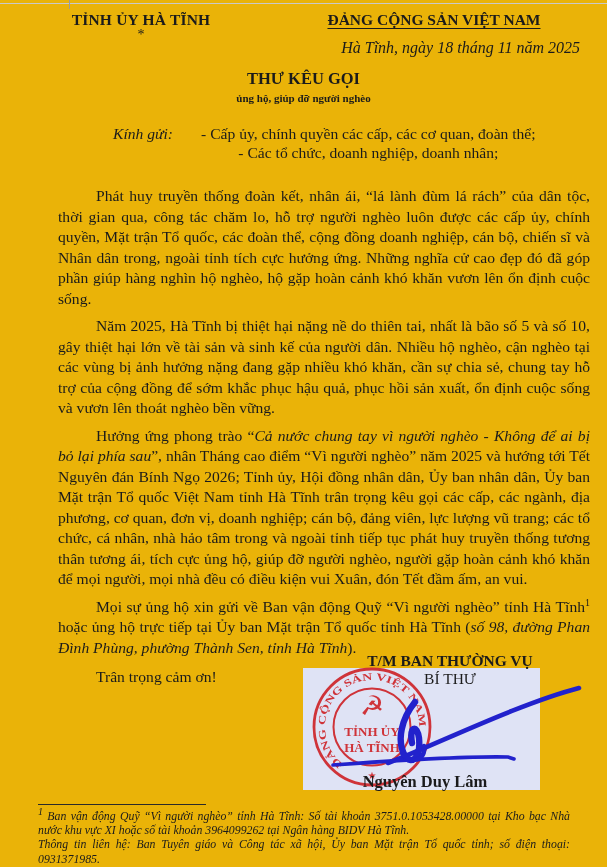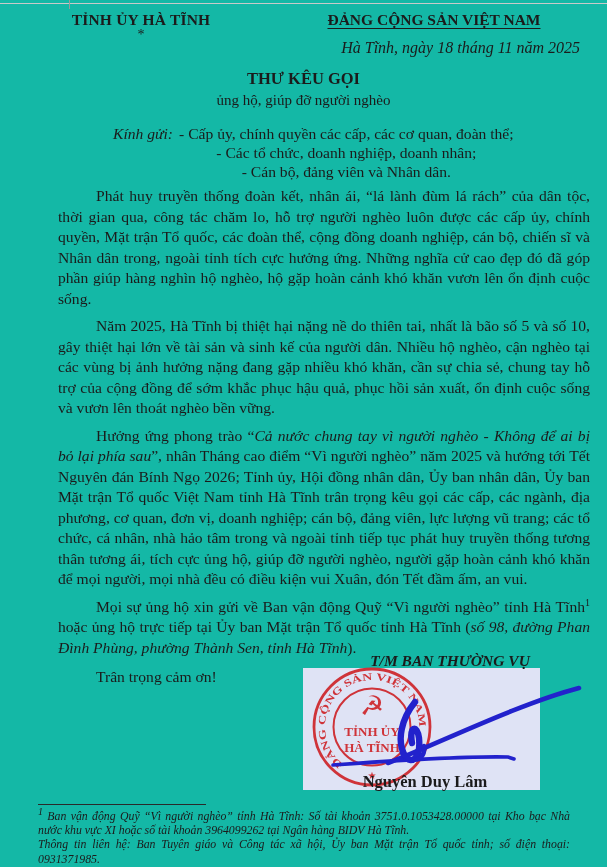--- a/index.html
+++ b/index.html
@@ -1,50 +1,50 @@
 <!DOCTYPE html>
 <html lang="vi"><head>
 <meta charset="utf-8">
 <style>
   * { margin:0; padding:0; box-sizing:border-box; }
   html,body { background:#ffffff; }
   .page {
-    position:relative; width:607px; height:867px; background:#14b8a6;
+    position:relative; width:607px; height:867px; background:#eab308;
     font-family:"Liberation Serif", serif; color:#1b1b1b; overflow:hidden;
   }
   .top-line { position:absolute; top:3px; left:0; width:607px; height:1px; background:#c9c9c9; }
   .ruler-tick { position:absolute; top:0; left:69px; width:1px; height:9px; background:#9a9a9a; }
 
   
   .hdr-left { position:absolute; top:11px; left:36px; width:210px; text-align:center; }
   .org-name { font-weight:bold; font-size:15.5px; letter-spacing:.2px; }
   .org-star { font-size:14px; line-height:12px; }
   .hdr-right { position:absolute; top:11px; left:288px; width:292px; text-align:center; }
   .party-name { font-weight:bold; font-size:15.5px; text-decoration:underline; text-underline-offset:3px; }
   .date-line { margin-top:10px; font-style:italic; font-size:16px;text-align:right; }
 
   
   .title-block { position:absolute; top:69px; left:0; width:607px; text-align:center; }
   .title-main { font-weight:bold; font-size:16.5px; }
-  .title-sub  { font-weight:normal; font-size:15px; margin-top:3px; }
+  .title-sub  { font-weight:bold; font-size:11px; margin-top:3px; }
 
   
-  .salutation { position:absolute; top:124px; left:113px; display:flex; gap:6px; font-size:15.6px; }
+  .salutation { position:absolute; top:124px; left:113px; display:flex; gap:28px; font-size:15.6px; }
   .salutation-label { font-style:italic; padding-top:1px; }
   .recipient-line { line-height:19px;text-align:center; }
 
   
   .body-block { position:absolute; top:186px; left:38px; width:532px; font-size:15.6px; line-height:20.5px; text-align:justify;margin-left:20px; }
   .para { text-indent:38px; margin-bottom:7px; }
   .closing { text-indent:38px; margin-top:9px; text-align:left; }
   .fnref { font-size:10px; vertical-align:super; line-height:0; }
 
   
   .sig-block { position:absolute; top:650px; left:0; width:607px; height:152px; }
-  .sig-authority { position:absolute; top:2px; left:345px; width:210px; text-align:center; font-weight:bold; font-size:15.5px; z-index:2;font-style:italic; }
+  .sig-authority { position:absolute; top:2px; left:345px; width:210px; text-align:center; font-weight:bold; font-size:15.5px; z-index:2; }
   .sig-position  { position:absolute; top:20px; left:345px; width:210px; text-align:center; font-size:15.5px; z-index:2; }
   .stamp-bg { position:absolute; top:18px; left:303px; width:237px; height:122px; background:#dfe3f5; z-index:1; }
   .stamp-svg { position:absolute; top:16px; left:303px; z-index:3; }
   .signer-name { position:absolute; top:122px; left:320px; width:210px; text-align:center; font-weight:bold; font-size:16.5px; z-index:4; }
 
   
   .footer { position:absolute; top:804px; left:38px; width:532px; }
   .footnote-rule { width:168px; border-top:1.5px solid #2a2a2a; margin-bottom:4px; }
   .footnote { font-size:11.8px; font-style:italic; line-height:14.2px; text-align:justify; }
   .stamp-ring-text { font-size:10px; font-weight:bold; font-family:"Liberation Serif", serif; fill:#cf3339; }
@@ -69,34 +69,34 @@
   <div class="title-block">
     <div class="title-main">THƯ KÊU GỌI</div>
     <div class="title-sub">ủng hộ, giúp đỡ người nghèo</div>
   </div>
 
   <div class="salutation">
     <div class="salutation-label">Kính gửi:</div>
     <div>
       <div class="recipient-line">- Cấp ủy, chính quyền các cấp, các cơ quan, đoàn thể;</div>
       <div class="recipient-line">- Các tổ chức, doanh nghiệp, doanh nhân;</div>
-      <div class="recipient-line">- Cán bộ, đảng viên và Nhân dân.</div>
     </div>
   </div>
 
   <div class="body-block">
     <p class="para">Phát huy truyền thống đoàn kết, nhân ái, “lá lành đùm lá rách” của dân tộc, thời gian qua, công tác chăm lo, hỗ trợ người nghèo luôn được các cấp ủy, chính quyền, Mặt trận Tổ quốc, các đoàn thể, cộng đồng doanh nghiệp, cán bộ, chiến sĩ và Nhân dân trong, ngoài tỉnh tích cực hưởng ứng. Những nghĩa cử cao đẹp đó đã góp phần giúp hàng nghìn hộ nghèo, hộ gặp hoàn cảnh khó khăn vươn lên ổn định cuộc sống.</p>
     <p class="para">Năm 2025, Hà Tĩnh bị thiệt hại nặng nề do thiên tai, nhất là bão số 5 và số 10, gây thiệt hại lớn về tài sản và sinh kế của người dân. Nhiều hộ nghèo, cận nghèo tại các vùng bị ảnh hưởng nặng đang gặp nhiều khó khăn, cần sự chia sẻ, chung tay hỗ trợ của cộng đồng để sớm khắc phục hậu quả, phục hồi sản xuất, ổn định cuộc sống và vươn lên thoát nghèo bền vững.</p>
     <p class="para"><span>Hưởng ứng phong trào “</span><em>Cả nước chung tay vì người nghèo - Không để ai bị bỏ lại phía sau</em><span>”, nhân Tháng cao điểm “Vì người nghèo” năm 2025 và hướng tới Tết Nguyên đán Bính Ngọ 2026; Tỉnh ủy, Hội đồng nhân dân, Ủy ban nhân dân, Ủy ban Mặt trận Tổ quốc Việt Nam tỉnh Hà Tĩnh trân trọng kêu gọi các cấp, các ngành, địa phương, cơ quan, đơn vị, doanh nghiệp; cán bộ, đảng viên, lực lượng vũ trang; các tổ chức, cá nhân, nhà hảo tâm trong và ngoài tỉnh tiếp tục phát huy truyền thống tương thân tương ái, tích cực ủng hộ, giúp đỡ người nghèo, người gặp hoàn cảnh khó khăn để mọi người, mọi nhà đều có điều kiện vui Xuân, đón Tết đầm ấm, an vui.</span></p>
     <p class="para"><span>Mọi sự ủng hộ xin gửi về Ban vận động Quỹ “Vì người nghèo” tỉnh Hà Tĩnh</span><sup class="fnref">1</sup><span> hoặc ủng hộ trực tiếp tại Ủy ban Mặt trận Tổ quốc tỉnh Hà Tĩnh (</span><em>số 98, đường Phan Đình Phùng, phường Thành Sen, tỉnh Hà Tĩnh</em><span>).</span></p>
     <p class="closing">Trân trọng cảm ơn!</p>
   </div>
 
   <div class="sig-block">
     <div class="sig-authority">T/M BAN THƯỜNG VỤ</div>
+    <div class="sig-position">BÍ THƯ</div>
     <div class="stamp-bg"></div>
 
     <svg class="stamp-svg" width="282" height="132" viewBox="0 0 282 132">
 
       <g>
         <circle cx="69" cy="61" r="58" fill="none" stroke="#cf3339" stroke-width="2.8"></circle>
         <circle cx="69" cy="61" r="38.5" fill="none" stroke="#cf3339" stroke-width="2"></circle>
         <defs>
           <path id="ringPath" d="M 40.1 98 A 47 47 0 1 1 97.9 98"></path>
         </defs>

